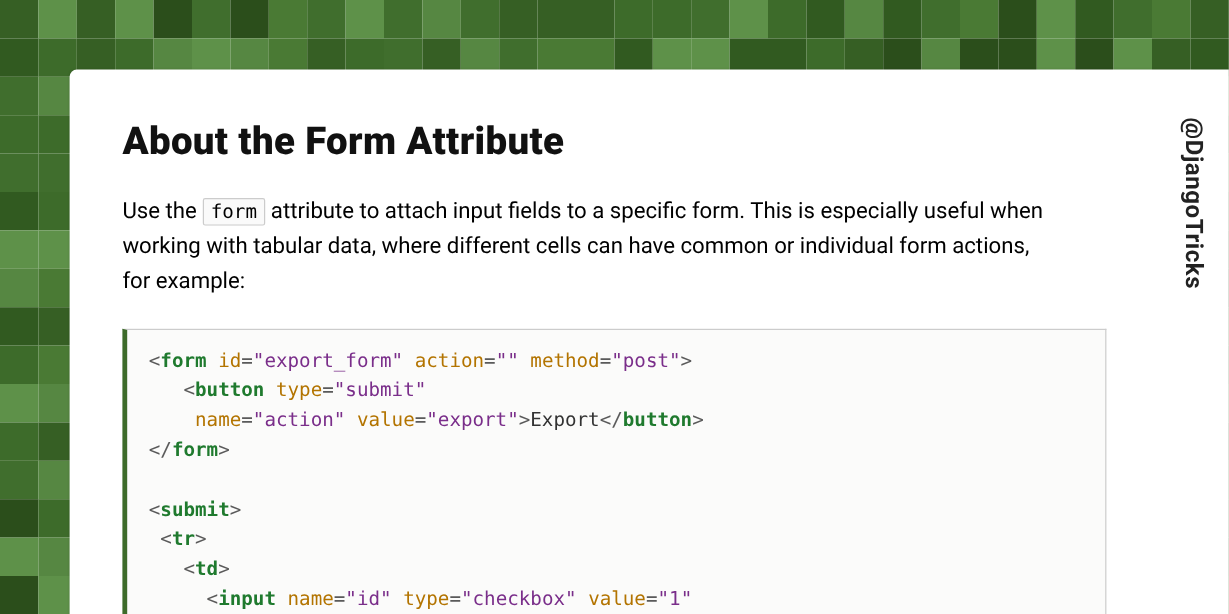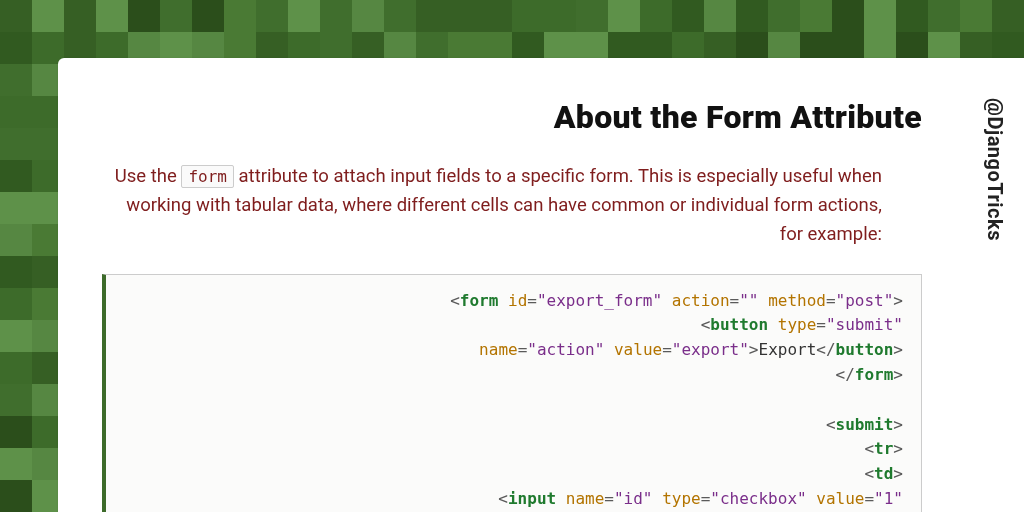--- a/index.html
+++ b/index.html
@@ -4,26 +4,26 @@
 <style>
 * { margin:0; padding:0; box-sizing:border-box; }
 html,body { width:1024px; height:512px; overflow:hidden; font-family:-apple-system,BlinkMacSystemFont,"Segoe UI",Roboto,Helvetica,Arial,sans-serif; }
 
 
 .bg { position:absolute; inset:0; display:grid; grid-template-columns:repeat(32,32px); grid-template-rows:repeat(16,32px); }
 .bg div { width:32px; height:32px; }
 
 
 .card { position:absolute; left:58px; top:58px; right:0; bottom:0; background:#fff; border-radius:6px 0 0 0; box-shadow:0 0 2px rgba(0,0,0,.1); display:flex; }
-.main { flex:1; padding:40px 44px 0 44px; overflow:hidden;text-align:right; }
+.main { flex:1; padding:40px 44px 0 44px; overflow:hidden; }
 .side { width:58px; display:flex; align-items:flex-start; justify-content:center; padding-top:40px; }
 .handle { writing-mode:vertical-rl; font-weight:700; font-size:20px; color:#222; letter-spacing:.5px; }
 
 h1 { font-size:32px; font-weight:900; color:#111; margin-bottom:26px; letter-spacing:.3px; }
-.intro { font-size:18.5px; line-height:1.58; color:#7f1d1d; margin-bottom:24px; max-width:780px; }
+.intro { font-size:18.5px; line-height:1.58; color:#000000; margin-bottom:24px; max-width:780px; }
 .intro code { font-family:ui-monospace,SFMono-Regular,Menlo,Consolas,monospace; font-size:16px; border:1px solid #ccc; background:#fafafa; padding:1px 6px; border-radius:2px; }
 
 .codeblock { border:1px solid #ccc; border-left:4px solid #3d6b2a; background:#fbfbfa; padding:14px 18px; font-family:ui-monospace,SFMono-Regular,Menlo,Consolas,monospace; font-size:16px; line-height:1.55; color:#333; white-space:pre; overflow:hidden; max-width:820px; }
 .t-punct{color:#5a5a5a;}
 .t-tag{color:#1f7a2e;font-weight:700;}
 .t-attr{color:#b37400;}
 .t-str{color:#7a2e8a;}
 .t-txt{color:#333;}
 </style>
 </head>

